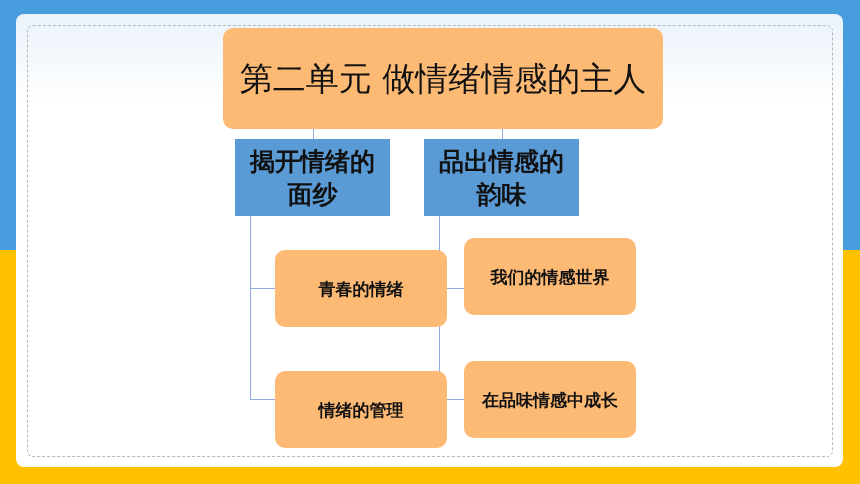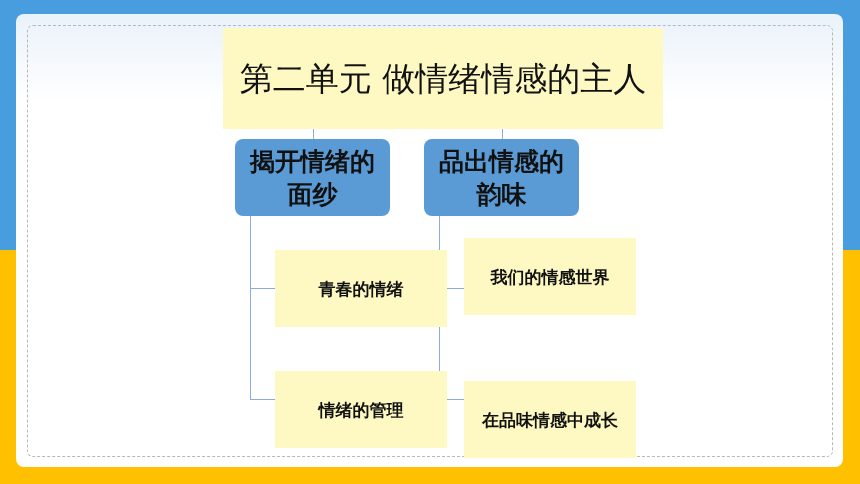--- a/index.html
+++ b/index.html
@@ -14,22 +14,22 @@
     border-radius: 8px;
   }
   .dashed {
     position: absolute; left: 27px; top: 25px; width: 806px; height: 432px;
     border: 1px dashed #b8b8b8; border-radius: 6px; box-sizing: border-box;
   }
   .box {
     position: absolute; display: flex; align-items: center; justify-content: center;
     text-align: center; color: #111; box-sizing: border-box;
   }
-  .orange { background: #fef9c3; }
-  .blue { background: #5b9bd5; border-radius: 8px; }
+  .orange { background: #fdba74; border-radius: 10px; }
+  .blue { background: #5b9bd5; }
   .root {
     left: 223px; top: 28px; width: 440px; height: 101px;
     font-family: "DejaVu Serif", serif; font-size: 33px; line-height: 42px;
     padding: 0 14px;
   }
   .branch {
     top: 139px; width: 155px; height: 77px;
     font-size: 25px; font-weight: bold; line-height: 33px; padding: 0 10px;
   }
   .leaf {
@@ -67,15 +67,15 @@
 
 <div class="box orange leaf" style="left:275px;top:250px;">
   <span>青春的情绪</span>
 </div>
 <div class="box orange leaf" style="left:275px;top:371px;">
   <span>情绪的管理</span>
 </div>
 <div class="box orange leaf" style="left:464px;top:238px;">
   <span>我们的情感世界</span>
 </div>
-<div class="box orange leaf" style="left:464px;top:381px;">
+<div class="box orange leaf" style="left:464px;top:361px;">
   <span>在品味情感中成长</span>
 </div>
 
 </body></html>

